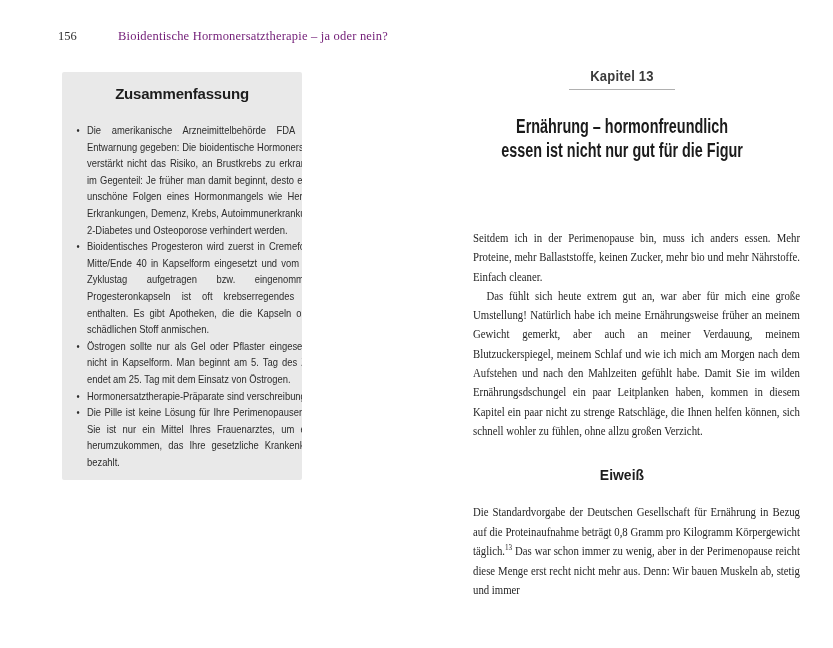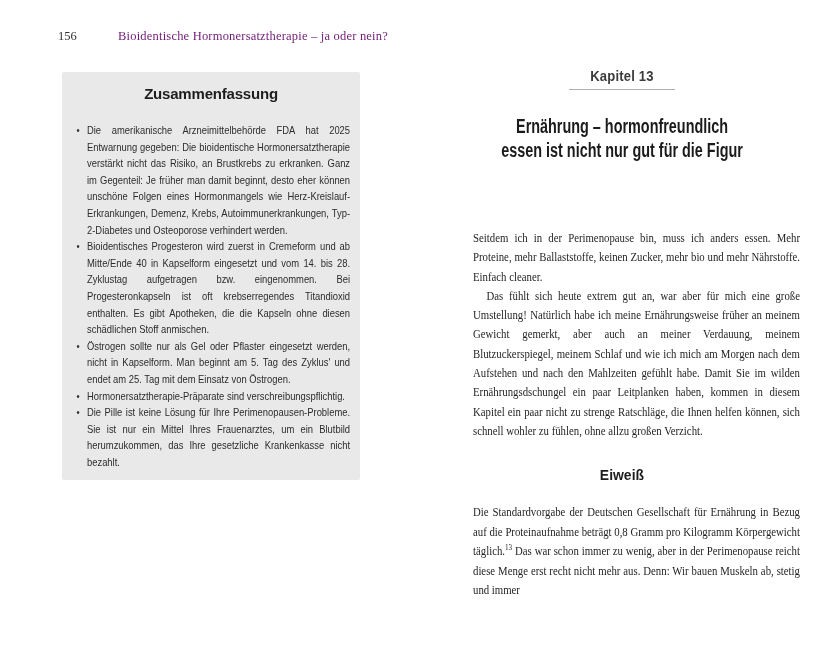--- a/index.html
+++ b/index.html
@@ -11,21 +11,21 @@
   
   .pagenum {
     position:absolute; left:58px; top:29px;
     font-size:12.5px; color:#2f2f2f;
   }
   .runhead {
     position:absolute; left:118px; top:29px;
     font-size:12.5px; color:#701a75; letter-spacing:0.2px;
   }
   .summary-box {
-    position:absolute; left:62px; top:72px; width:298px; height:408px;
+    position:absolute; left:62px; top:72px; width:240px; height:408px;
     background:#e9e9e9; border-radius:2px; overflow:hidden;
   }
   .summary-title {
     position:absolute; top:13px; left:0; width:100%; margin:0;
     text-align:center; font-family:"Liberation Sans", sans-serif;
     font-weight:bold; font-size:15px; color:#1d1d1d; letter-spacing:-0.2px;
   }
   .summary-list {
     position:absolute; left:25px; top:50px; width:322px;
     transform:scaleX(0.817); transform-origin:0 0;

